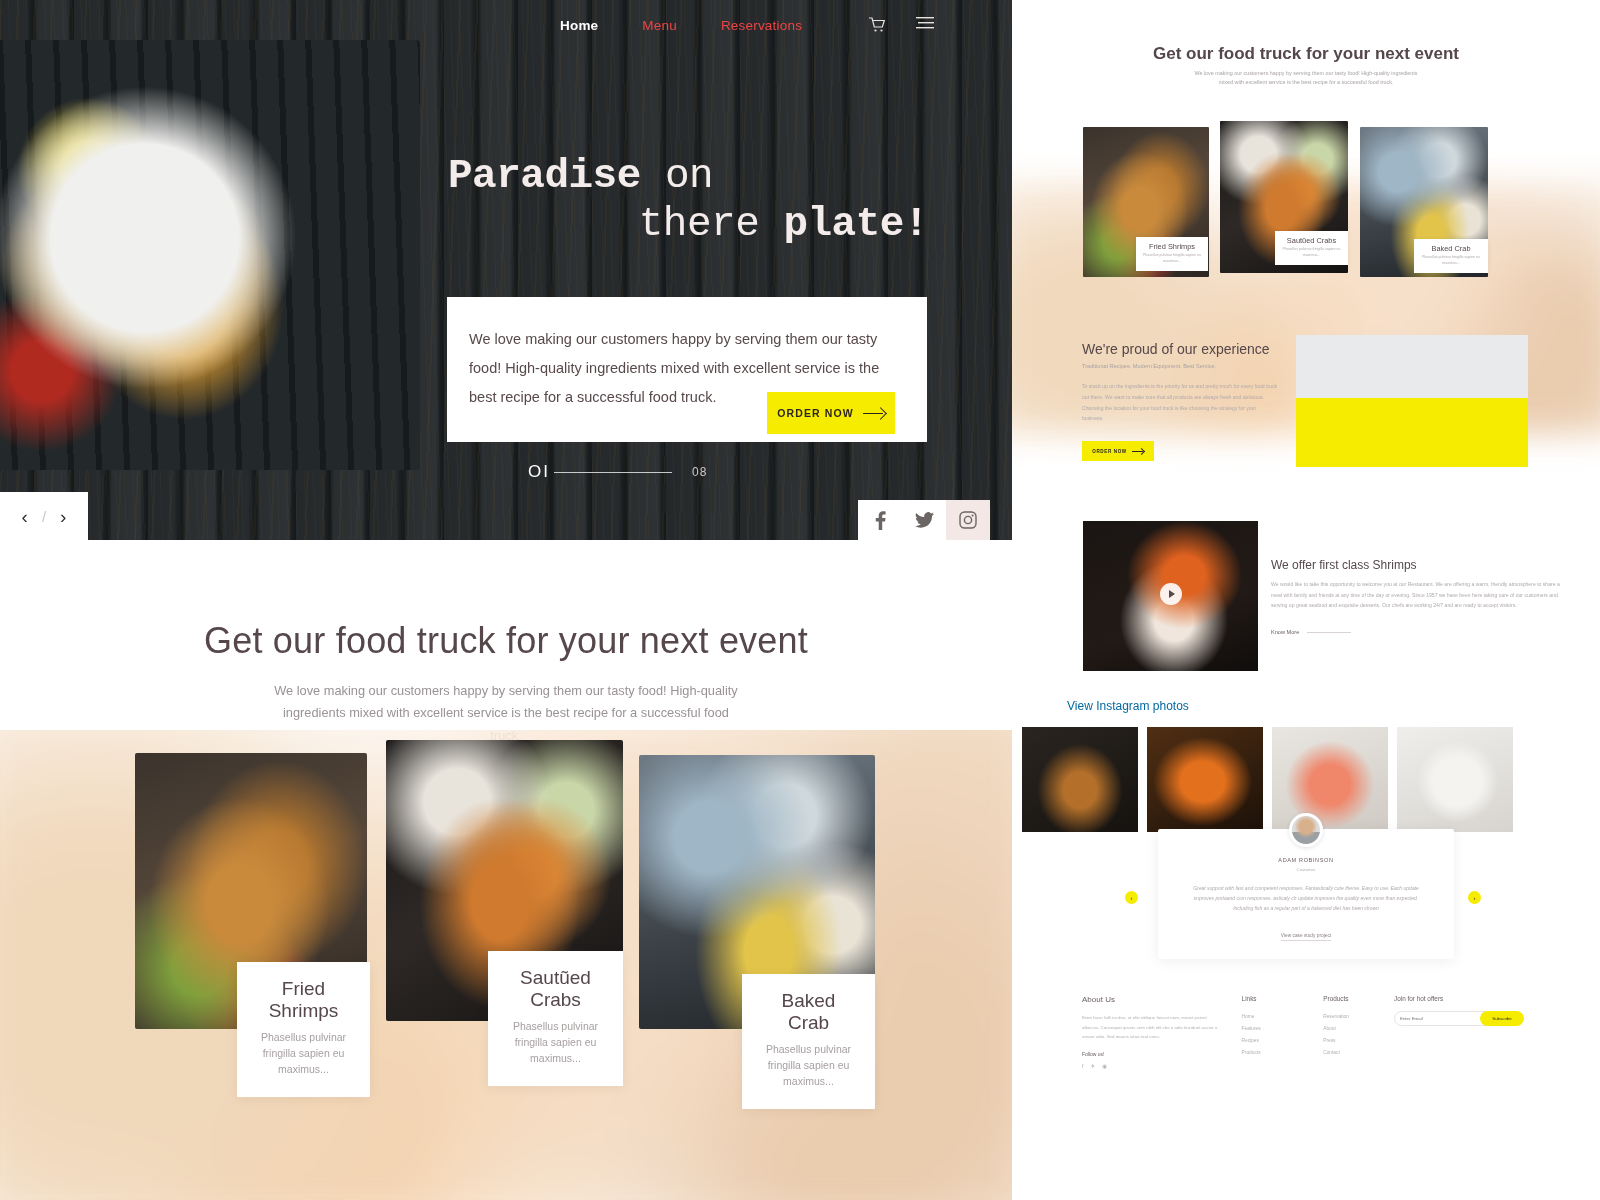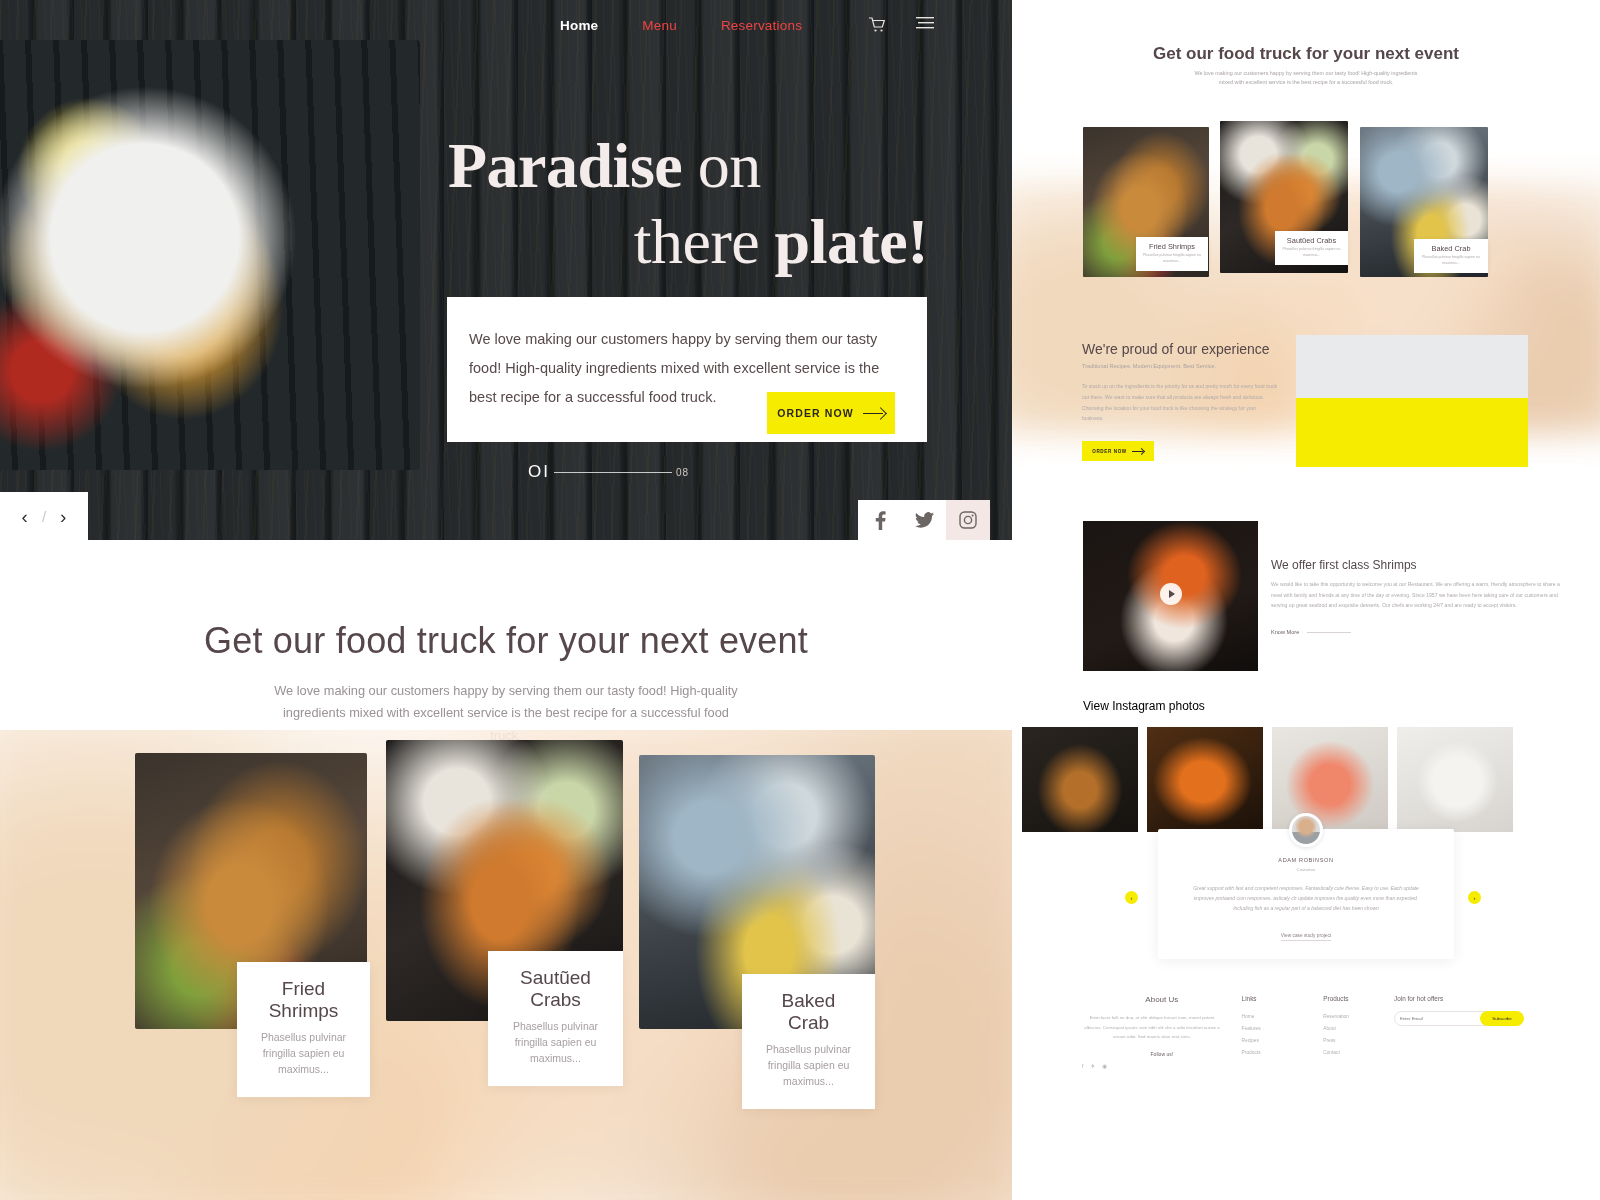--- a/index.html
+++ b/index.html
@@ -41,24 +41,24 @@
   .brand { position:absolute; left: 140px; top: 2px; width: 90px; height: 26px; }
   .nav-links { position:absolute; left: 560px; top: 0; height: 50px; display: flex; align-items: center; gap: 44px; }
   .nav-link { color: #ef4444; font-size: 13.5px; letter-spacing: .2px; cursor: pointer; }
   .nav-link.active { font-weight: bold; color: #fff; }
   .nav-icons { position: absolute; right: 78px; top: 0; height: 50px; display: flex; align-items: center; gap: 30px; }
   .nav-ico { width: 18px; height: 18px; cursor: pointer; }
   .nav-ico svg { display: block; }
 
   
   .hero-title {
-    position: absolute; left: 448px; top: 128px; width: 480px;
+    position: absolute; left: 448px; top: 152px; width: 480px;
     color: #f3eceb; text-align: right;
-    font-family: Liberation Serif, serif;
-    font-size: 64px; line-height: 1.18; letter-spacing: -0.5px;
+    font-family: Liberation Mono, monospace;
+    font-size: 41px; line-height: 1.18; letter-spacing: -0.5px;
   }
   .hero-title .b { font-weight: bold; }
   .hero-title .l1 { display:block; text-align:left; }
   .hero-title .l2 { display:block; text-align:right; }
 
   .hero-card {
     position: absolute; left: 447px; top: 297px; width: 480px; background: #fff;
     padding: 28px 34px 30px 22px;
   }
   .hero-card p { color: #58494a; font-size: 14.5px; line-height: 2.0; }
@@ -71,21 +71,21 @@
   }
   .arrow-r { display:inline-block; width: 22px; height: 9px; position: relative; }
   .arrow-r::before { content:""; position:absolute; left:0; top:4px; width: 20px; height: 1.6px; background:#2b2523; }
   .arrow-r::after { content:""; position:absolute; right:0; top:0.5px; width: 8px; height: 8px;
     border-top: 1.6px solid #2b2523; border-right: 1.6px solid #2b2523; transform: rotate(45deg); }
 
   
   .slide-counter { position: absolute; left: 528px; top: 462px; display: flex; align-items: center; gap: 4px; }
   .sc-cur { color: #fff; font-size: 17px; letter-spacing: 2px; }
   .sc-line { width: 118px; height: 1px; background: rgba(255,255,255,0.75); }
-  .sc-tot { color: #cfc9c4; font-size: 10px; letter-spacing: 1px; }
+  .sc-tot { color: #cfc9c4; font-size: 12px; letter-spacing: 1px; margin-left: 16px; }
 
   
   .hero-arrows {
     position: absolute; left: 0; bottom: 0; width: 88px; height: 48px; background: #fff;
     display: flex; align-items: center; justify-content: center; gap: 14px; z-index: 6;
   }
   .ha { font-size: 19px; color: #34302f; cursor: pointer; line-height: 1; }
   .ha-sep { color: #cdc7c4; font-size: 15px; }
 
   
@@ -165,42 +165,42 @@
   .rp-play { position:absolute; left: 148px; top: 62px; width: 22px; height: 22px; border-radius: 50%; background: rgba(255,255,255,.9);
     display:flex; align-items:center; justify-content:center; cursor:pointer; }
   .rp-play i { display:block; width:0;height:0;border-left:6px solid #55474a;border-top:4px solid transparent;border-bottom:4px solid transparent; margin-left:2px;}
   .rp-shrimp h3 { position:absolute; left: 259px; top: 37px; font-size: 12px; font-weight: normal; color:#55474a; }
   .rp-shrimp .body { position:absolute; left: 259px; top: 58px; width: 300px; font-size: 5.1px; line-height: 2.0; color:#b0a9aa; }
   .rp-know { position:absolute; left: 259px; top: 108px; display:flex; align-items:center; gap:8px; cursor:pointer; }
   .rp-know span { font-size: 5.6px; color:#6b5d5e; }
   .rp-know i { display:block; width: 44px; height: 1px; background:#d8d2d0; }
 
   .rp-insta { position: relative; margin-top: 8px; }
-  .rp-insta h3 { position:absolute; left: 71px; top: 0; font-size: 12px; font-weight: normal; color:#000000;text-align:center; }
+  .rp-insta h3 { position:absolute; left: 55px; top: 0; font-size: 12px; font-weight: normal; color:#0369a1;text-align:center; }
   .rp-insta-row { position: absolute; left: 10px; top: 28px; display:flex; gap: 9px; }
   .rp-insta-item { width: 116px; height: 105px; overflow:hidden; }
 
   .rp-testi { position: relative; margin-top: 170px; height: 140px; }
   .rp-testi-card { position:absolute; left: 146px; top: 0; width: 296px; height: 130px; background:#fff;
     box-shadow: 0 2px 14px rgba(0,0,0,.07); border-radius: 2px; }
   .rp-avatar { position:absolute; left: 50%; top: -16px; transform: translateX(-50%); width: 34px; height: 34px; border-radius:50%;
     overflow:hidden; border: 3px solid #fff; box-shadow: 0 1px 4px rgba(0,0,0,.12); }
   .rp-testi-name { position:absolute; left:0; right:0; top: 28px; text-align:center; font-size: 5.6px; letter-spacing:.6px; color:#6b5d5e; }
   .rp-testi-role { position:absolute; left:0; right:0; top: 38px; text-align:center; font-size: 4.4px; color:#b6afb0; }
   .rp-testi-quote { position:absolute; left: 26px; right: 26px; top: 54px; text-align:center; font-size: 5px; line-height: 2.0;
     font-style: italic; color:#b0a9aa; }
   .rp-testi-link { position:absolute; left:0; right:0; top: 104px; text-align:center; font-size: 4.8px; color:#8c8081; cursor:pointer; }
   .rp-testi-link u { text-decoration: none; border-bottom: 1px solid #ddd7d5; padding-bottom: 2px; }
   .rp-nav { position:absolute; width: 13px; height: 13px; border-radius:50%; background:#f5ec00; top: 62px;
     display:flex; align-items:center; justify-content:center; font-size: 6px; color:#2b2523; cursor:pointer; }
   .rp-nav.l { left: 113px; } .rp-nav.r { left: 456px; }
 
   .rp-footer { position: relative; margin-top: 26px; padding: 0 70px; }
   .rp-fcols { display:flex; }
-  .rp-fc1 { width: 176px; text-align: center; }
+  .rp-fc1 { width: 176px; }
   .rp-fc2 { width: 90px; }
   .rp-fc3 { width: 78px; }
   .rp-fc4 { width: 150px; }
   .rp-fc-h { font-size: 8px; color:#6b5d5e; font-weight: normal; margin-bottom: 9px; }
   .rp-fc-h.small { font-size: 6.4px; }
   .rp-fc-b { font-size: 4.4px; line-height: 2.1; color:#b5aeaf; width: 140px; }
   .rp-fl { font-size: 4.8px; color:#b5aeaf; line-height: 2.5; cursor:pointer; }
   .rp-follow { font-size: 5px; color:#6b5d5e; margin-top: 10px; }
   .rp-social-row { display:flex; gap: 7px; margin-top: 6px; }
   .rp-social-row i { font-style: normal; font-size: 5.5px; color:#b5aeaf; cursor:pointer; }

